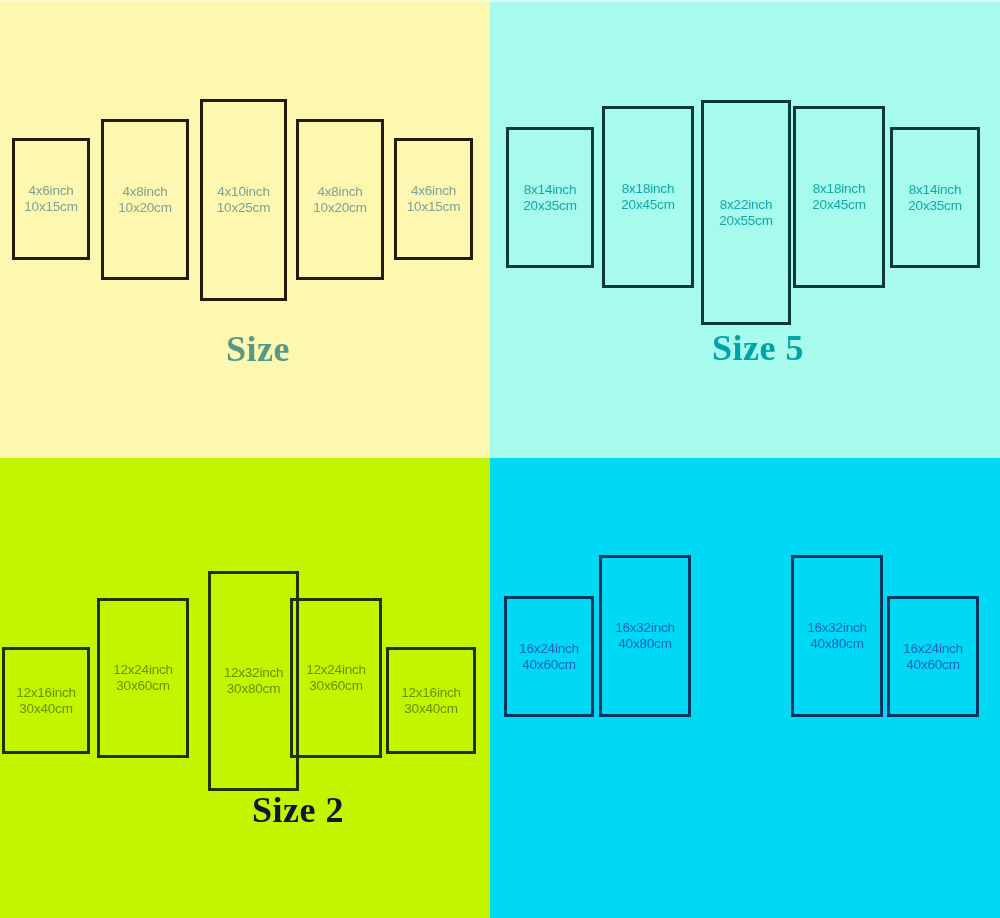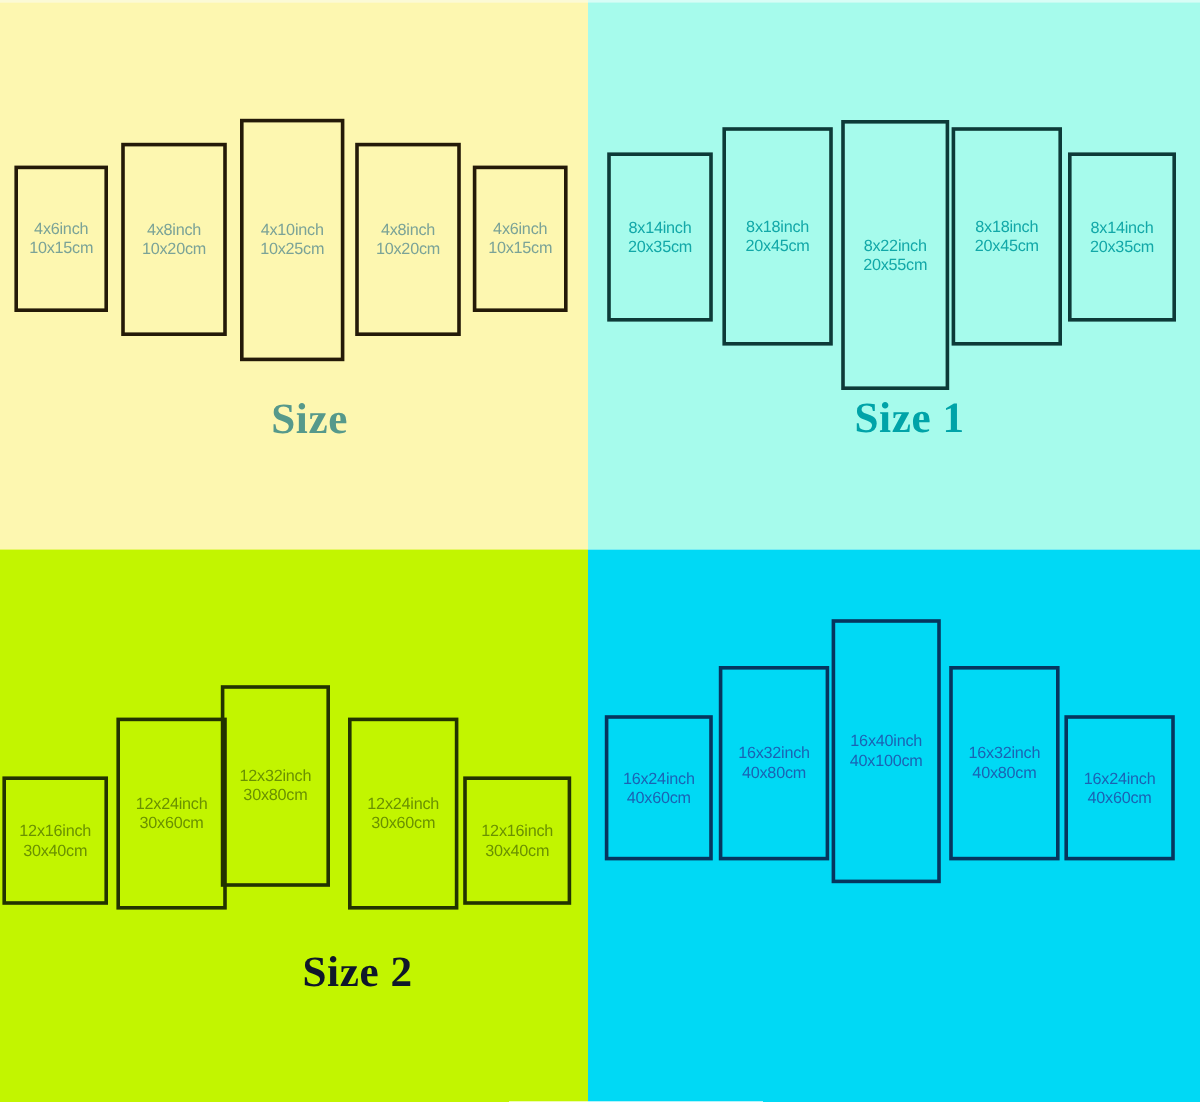--- a/index.html
+++ b/index.html
@@ -151,38 +151,38 @@
             <span class="l2">20x45cm</span>
           </span>
         </div>
         <div class="panel" style="left: 400px; top: 125px; width: 90px; height: 141px;">
           <span class="ptext">
             <span class="l1">8x14inch</span>
             <span class="l2">20x35cm</span>
           </span>
         </div>
       </div>
-    <div class="size-label" style="top: 325px;">Size 1</div>
+    <div class="size-label" style="top: 325px;">Size 5</div>
   </div>
 
   <div class="quadrant" id="q-bottomleft">
     <div class="panel-row">
         <div class="panel" style="left: 2px; top: 147px; width: 88px; height: 107px;">
           <span class="ptext">
             <span class="l1">12x16inch</span>
             <span class="l2">30x40cm</span>
           </span>
         </div>
         <div class="panel" style="left: 97px; top: 98px; width: 92px; height: 160px;">
           <span class="ptext">
             <span class="l1">12x24inch</span>
             <span class="l2">30x60cm</span>
           </span>
         </div>
-        <div class="panel" style="left: 184px; top: 71px; width: 91px; height: 168px;">
+        <div class="panel" style="left: 208px; top: 71px; width: 91px; height: 220px;">
           <span class="ptext">
             <span class="l1">12x32inch</span>
             <span class="l2">30x80cm</span>
           </span>
         </div>
         <div class="panel" style="left: 290px; top: 98px; width: 92px; height: 160px;">
           <span class="ptext">
             <span class="l1">12x24inch</span>
             <span class="l2">30x60cm</span>
           </span>
@@ -204,26 +204,20 @@
             <span class="l1">16x24inch</span>
             <span class="l2">40x60cm</span>
           </span>
         </div>
         <div class="panel" style="left: 109px; top: 97px; width: 92px; height: 162px;">
           <span class="ptext">
             <span class="l1">16x32inch</span>
             <span class="l2">40x80cm</span>
           </span>
         </div>
-        <div class="panel" style="left: 203px; top: 58px; width: 91px; height: 220px;">
-          <span class="ptext">
-            <span class="l1">16x40inch</span>
-            <span class="l2">40x100cm</span>
-          </span>
-        </div>
         <div class="panel" style="left: 301px; top: 97px; width: 92px; height: 162px;">
           <span class="ptext">
             <span class="l1">16x32inch</span>
             <span class="l2">40x80cm</span>
           </span>
         </div>
         <div class="panel" style="left: 397px; top: 138px; width: 92px; height: 121px;">
           <span class="ptext">
             <span class="l1">16x24inch</span>
             <span class="l2">40x60cm</span>

